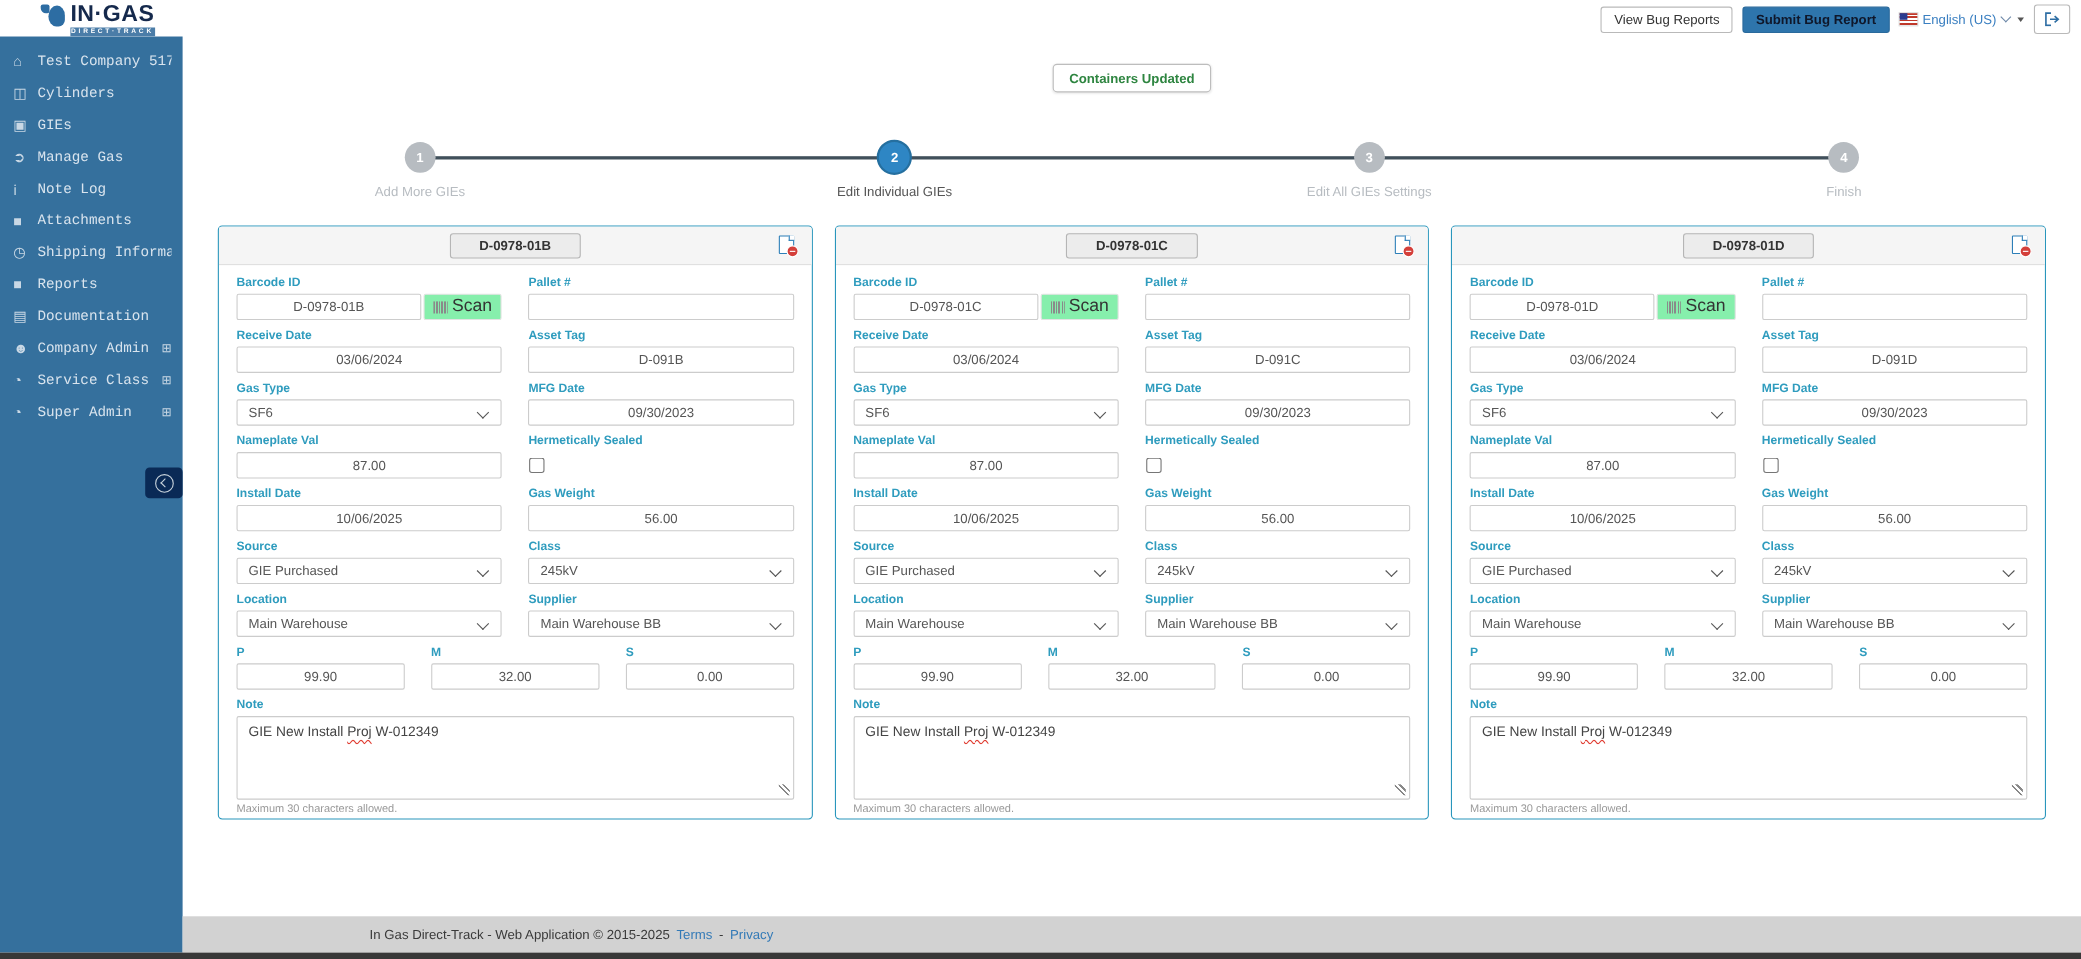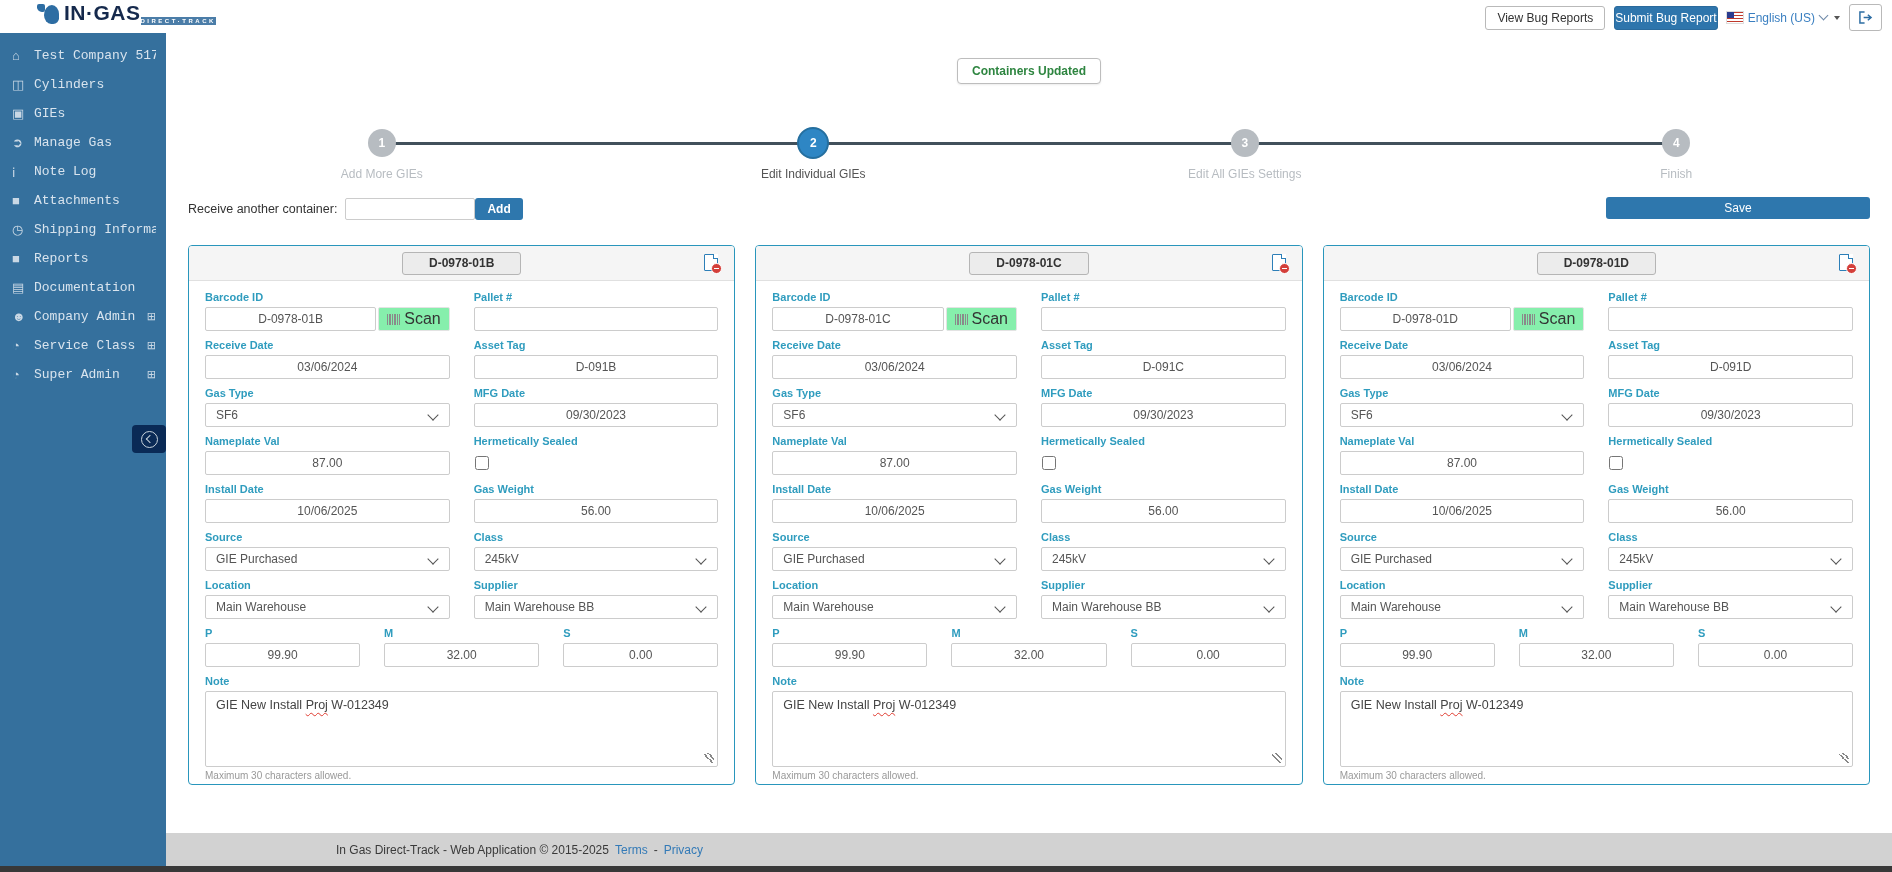--- a/index.html
+++ b/index.html
@@ -6,26 +6,26 @@
   body{
     width:1892px;height:872px;overflow:hidden;position:relative;
     font-family:"Liberation Sans", sans-serif;background:#fff;
   }
   
   .topbar{position:absolute;top:0;left:0;right:0;height:33px;background:#fff;z-index:30;}
   .logo{position:absolute;left:36px;top:1px;display:flex;align-items:flex-start;}
   .mark{position:relative;width:24px;height:26px;margin-right:4px;}
   .mark:before{content:"";position:absolute;left:1px;top:3px;width:8px;height:8px;background:#2d6da3;border-radius:2px 2px 2px 60%;}
   .mark:after{content:"";position:absolute;right:1px;bottom:3px;width:15px;height:19px;background:#2d6da3;border-radius:55% 50% 6px 50%;}
-  .brand-col{display:flex;flex-direction:row;align-items:flex-end;}
+  .brand-col{display:flex;flex-direction:column;}
   .brand-text{font-size:21px;font-weight:800;color:#15294c;letter-spacing:.5px;line-height:24px;}
   .brand-strip{height:8px;background:#4b7da8;color:#fff;font-size:6px;letter-spacing:2.5px;text-align:center;line-height:8px;font-weight:700;}
   .topbar-right{position:absolute;right:10px;top:4px;display:flex;align-items:center;gap:9px;}
   .btn-outline{height:24px;padding:0 11px;background:#fff;border:1px solid #b9b9b9;border-radius:3px;font-size:12px;color:#333;display:flex;align-items:center;cursor:pointer;}
-  .btn-primary{height:24px;padding:0 0;background:#2e75ac;border:1px solid #2a6a9c;border-radius:3px;font-size:12px;color:#ffffff;display:flex;align-items:center;cursor:pointer;}
+  .btn-primary{height:24px;padding:0 11px;background:#2e75ac;border:1px solid #2a6a9c;border-radius:3px;font-size:12px;color:#0f172a;display:flex;align-items:center;cursor:pointer;font-weight:bold;}
   .lang{display:flex;align-items:center;gap:5px;color:#3a7fc1;font-size:12px;cursor:pointer;}
   .flag{width:16px;height:11px;background:repeating-linear-gradient(180deg,#c0392b 0 1.5px,#fff 1.5px 3px);position:relative;box-shadow:0 0 0 1px #ddd;}
   .flag:before{content:"";position:absolute;left:0;top:0;width:7px;height:6px;background:#2a3b8f;}
   .chev{width:6px;height:6px;border-right:1.5px solid #6d88a8;border-bottom:1.5px solid #6d88a8;transform:rotate(45deg);margin-top:-4px;}
   .caret{width:0;height:0;border-left:3px solid transparent;border-right:3px solid transparent;border-top:4px solid #555;margin-left:2px;}
   .logout-btn{width:31px;height:25px;border:1px solid #b9b9b9;border-radius:3px;display:flex;align-items:center;justify-content:center;cursor:pointer;background:#fff;}
   
   .sidebar{position:absolute;top:33px;left:0;width:166px;bottom:6px;background:#35709d;z-index:20;}
   .nav{padding-top:8px;}
   .nav-item{display:flex;align-items:center;height:29px;padding:0 10px 0 12px;color:#d9e4ee;font-size:13px;cursor:pointer;}
@@ -45,21 +45,21 @@
   .step-circle{width:28px;height:28px;border-radius:50%;background:#b7bcc1;color:#fff;font-size:12px;font-weight:700;display:flex;align-items:center;justify-content:center;z-index:2;cursor:pointer;}
   .step-label{margin-top:10px;font-size:12px;color:#b7bcc1;}
   .step.active .step-circle{width:28px;height:28px;background:#2e86c4;border:2px solid #256f9f;margin:-2px;}
   .step.active .step-label{color:#555;}
   .action-row{margin-top:16px;padding:0 22px;position:relative;display:flex;align-items:center;height:24px;}
   .action-label{font-size:12.5px;color:#333;margin-right:8px;}
   .action-input{width:130px;height:22px;border:1px solid #ccc;border-radius:2px;font-size:12px;padding:0 6px;box-sizing:border-box;}
   .btn-add{height:22px;padding:0 12px;background:#2e77ad;border:none;border-radius:3px;color:#fff;font-size:12px;font-weight:700;cursor:pointer;}
   .btn-save{position:absolute;right:22px;top:0;width:264px;height:22px;background:#2e77ad;border:none;border-radius:3px;color:#fff;font-size:12px;cursor:pointer;}
   
-  .cards-row{display:flex;gap:20px;padding:0 22px;margin-top:24px;justify-content:space-between;}
+  .cards-row{display:flex;gap:20px;padding:0 32px;margin-top:24px;justify-content:space-between;}
   .card{flex:1;border:1px solid #2996bc;border-radius:4px;background:#fff;height:540px;box-sizing:border-box;overflow:hidden;}
   .card-head{height:34px;background:#f5f5f5;border-bottom:1px solid #e0e0e0;display:flex;align-items:center;justify-content:center;position:relative;}
   .card-title-btn{height:21px;padding:0 26px;background:#ececec;border:1px solid #b5b5b5;border-radius:3px;font-size:12px;font-weight:600;color:#333;display:flex;align-items:center;cursor:pointer;}
   .doc-wrap{position:absolute;right:16px;top:8px;cursor:pointer;}
   .doc-icon{width:12px;height:15px;border:1px solid #2d7fb8;border-radius:1px;position:relative;background:#fff;}
   .doc-icon:before{content:"";position:absolute;top:-1px;right:-1px;width:4px;height:4px;background:#fff;border-left:1px solid #2d7fb8;border-bottom:1px solid #2d7fb8;}
   .doc-badge{position:absolute;right:-5px;bottom:-4px;width:9px;height:9px;border-radius:50%;background:#d43f3a;border:1px solid #fff;}
   .doc-badge:before{content:"";position:absolute;left:2px;top:3.5px;width:5px;height:1.5px;background:#fff;}
   .card-body{padding:10px 16px 0;}
   .frow{display:flex;gap:24px;margin-bottom:8px;}
@@ -218,26 +218,20 @@
       </div>
 
       <div class="step">
         <div class="step-circle">4</div>
         <div class="step-label">Finish</div>
       </div>
     </div>
 
   </div>
 
-  <div class="action-row">
-    <span class="action-label">Receive another container:</span>
-    <input class="action-input" value="" style="">
-    <button class="btn-add">Add</button>
-    <button class="btn-save">Save</button>
-  </div>
 
   <div class="cards-row" id="cards-row">
     <div class="card">
       <div class="card-head">
         <div class="card-title-btn">D-0978-01B</div>
         <div class="doc-wrap">
           <div class="doc-icon">
               <span class="doc-badge"></span>
             </div>
         </div>

